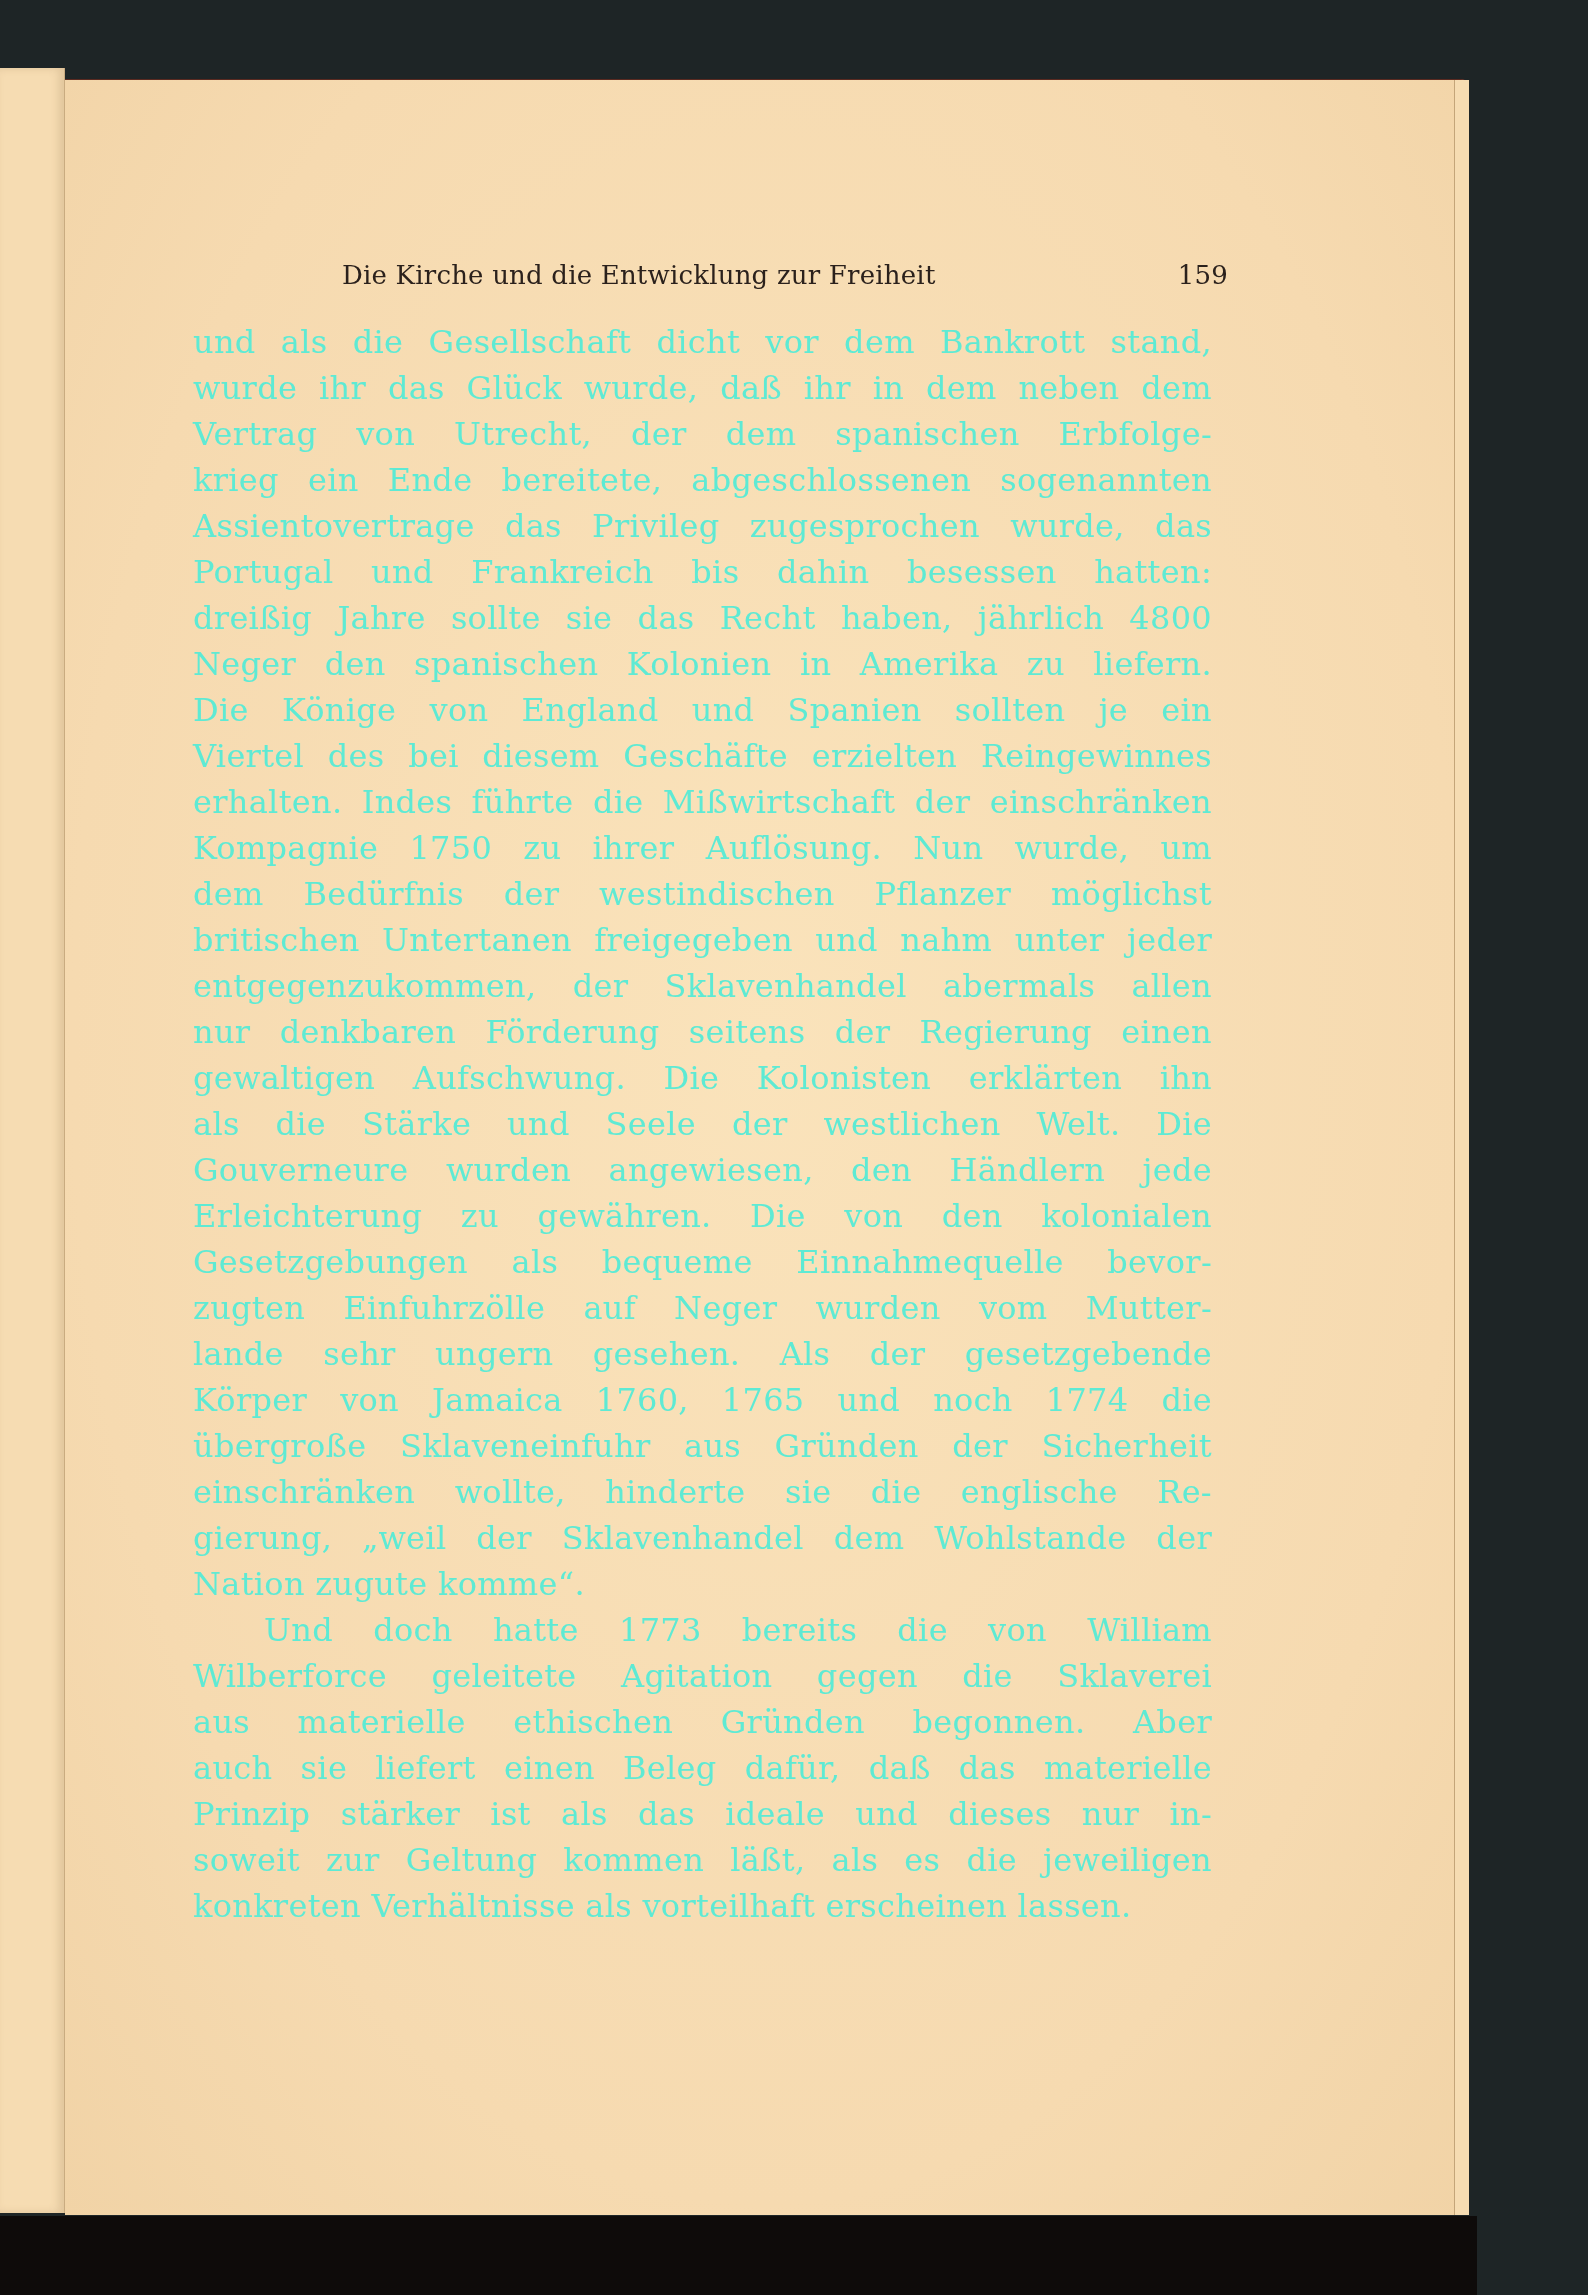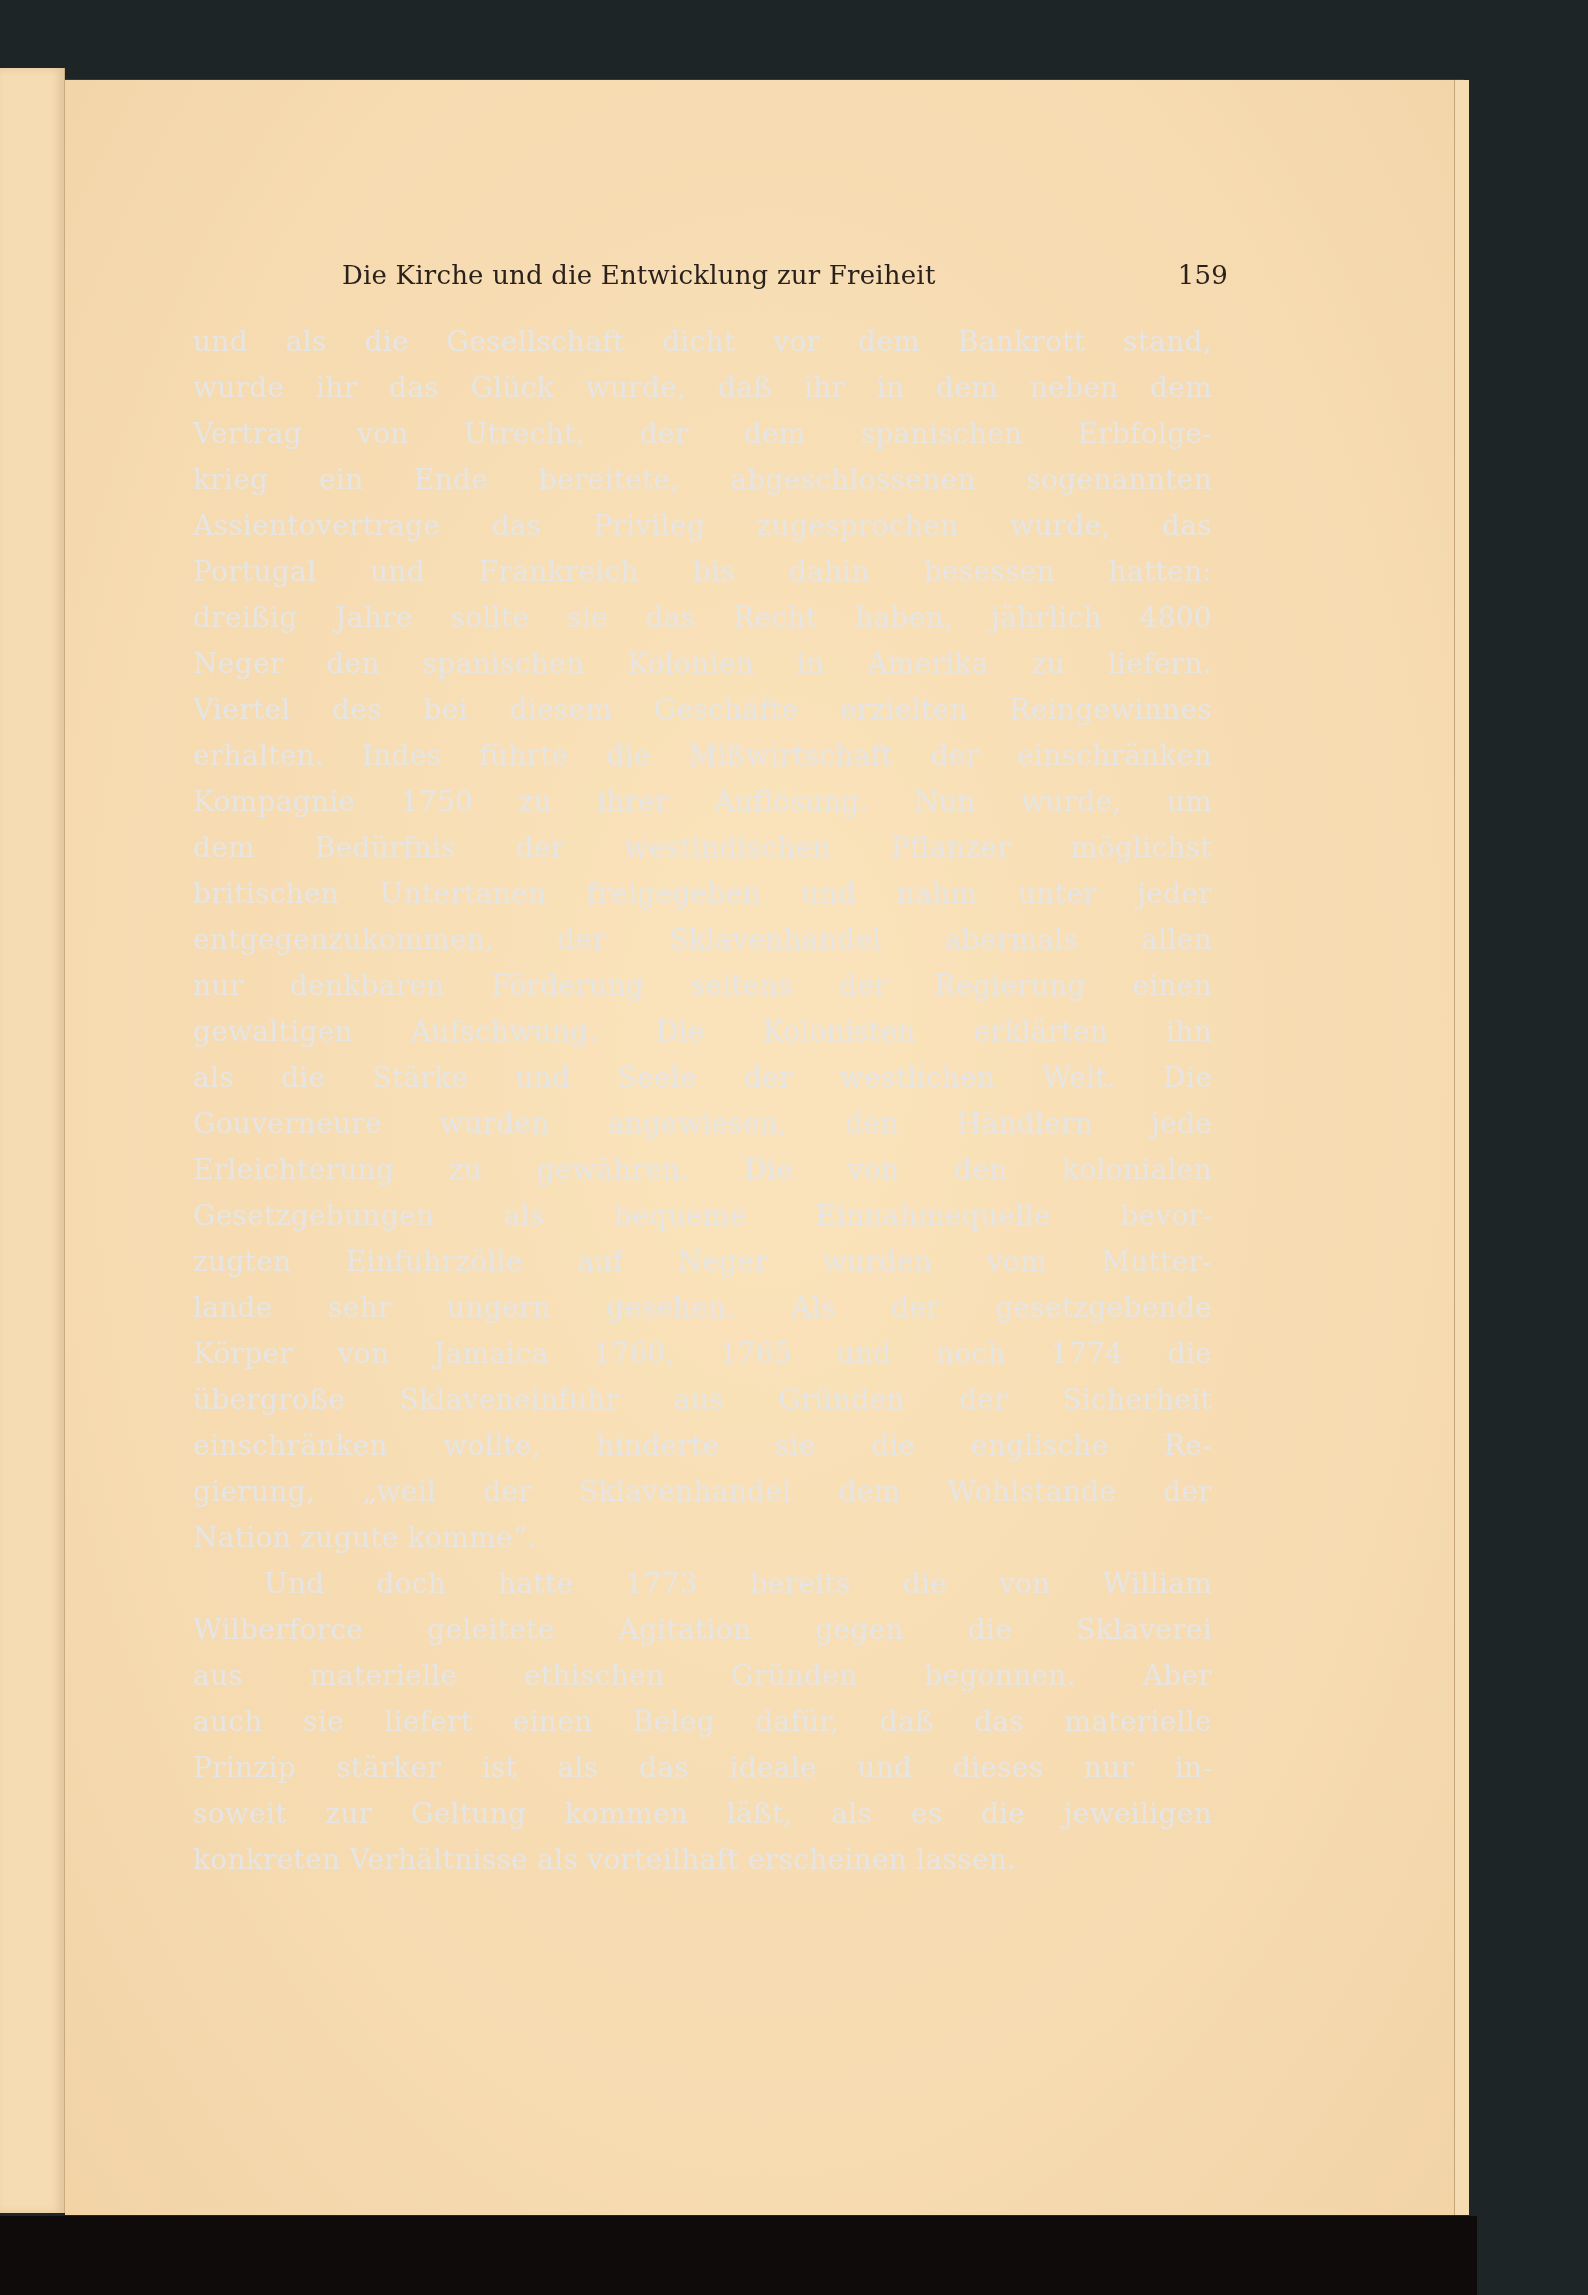--- a/index.html
+++ b/index.html
@@ -30,21 +30,21 @@
     border-left: 1.6px solid #c4a579;
     background: #f6dcb2;
   }
   .header {
     position: absolute; left: 342px; top: 260px; width: 886px;
     display: flex; justify-content: space-between; align-items: flex-start;
     font-size: 26px; color: #2b211c; letter-spacing: 0.2px;
   }
   .text {
     position: absolute; left: 193px; top: 319px; width: 1019px;
-    font-size: 28px; line-height: 46px; color: #e5e5e5;
+    font-size: 32px; line-height: 46px; color: #5eead4;
     letter-spacing: 0.3px;
   }
   .line {
     display: block; white-space: nowrap;
     text-align: justify; text-align-last: justify;
   }
   .line.last { text-align-last: left; }
 </style>
 </head>
 <body>
@@ -64,20 +64,21 @@
 <div class="text" id="text-block">
     <div>
       <span class="line">und als die Gesellschaft dicht vor dem Bankrott stand,</span>
       <span class="line">wurde ihr das Glück wurde, daß ihr in dem neben dem</span>
       <span class="line">Vertrag von Utrecht, der dem spanischen Erbfolge-</span>
       <span class="line">krieg ein Ende bereitete, abgeschlossenen sogenannten</span>
       <span class="line">Assientovertrage das Privileg zugesprochen wurde, das</span>
       <span class="line">Portugal und Frankreich bis dahin besessen hatten:</span>
       <span class="line">dreißig Jahre sollte sie das Recht haben, jährlich 4800</span>
       <span class="line">Neger den spanischen Kolonien in Amerika zu liefern.</span>
+      <span class="line">Die Könige von England und Spanien sollten je ein</span>
       <span class="line">Viertel des bei diesem Geschäfte erzielten Reingewinnes</span>
       <span class="line">erhalten. Indes führte die Mißwirtschaft der einschränken</span>
       <span class="line">Kompagnie 1750 zu ihrer Auflösung. Nun wurde, um</span>
       <span class="line">dem Bedürfnis der westindischen Pflanzer möglichst</span>
       <span class="line">britischen Untertanen freigegeben und nahm unter jeder</span>
       <span class="line">entgegenzukommen, der Sklavenhandel abermals allen</span>
       <span class="line">nur denkbaren Förderung seitens der Regierung einen</span>
       <span class="line">gewaltigen Aufschwung. Die Kolonisten erklärten ihn</span>
       <span class="line">als die Stärke und Seele der westlichen Welt. Die</span>
       <span class="line">Gouverneure wurden angewiesen, den Händlern jede</span>

